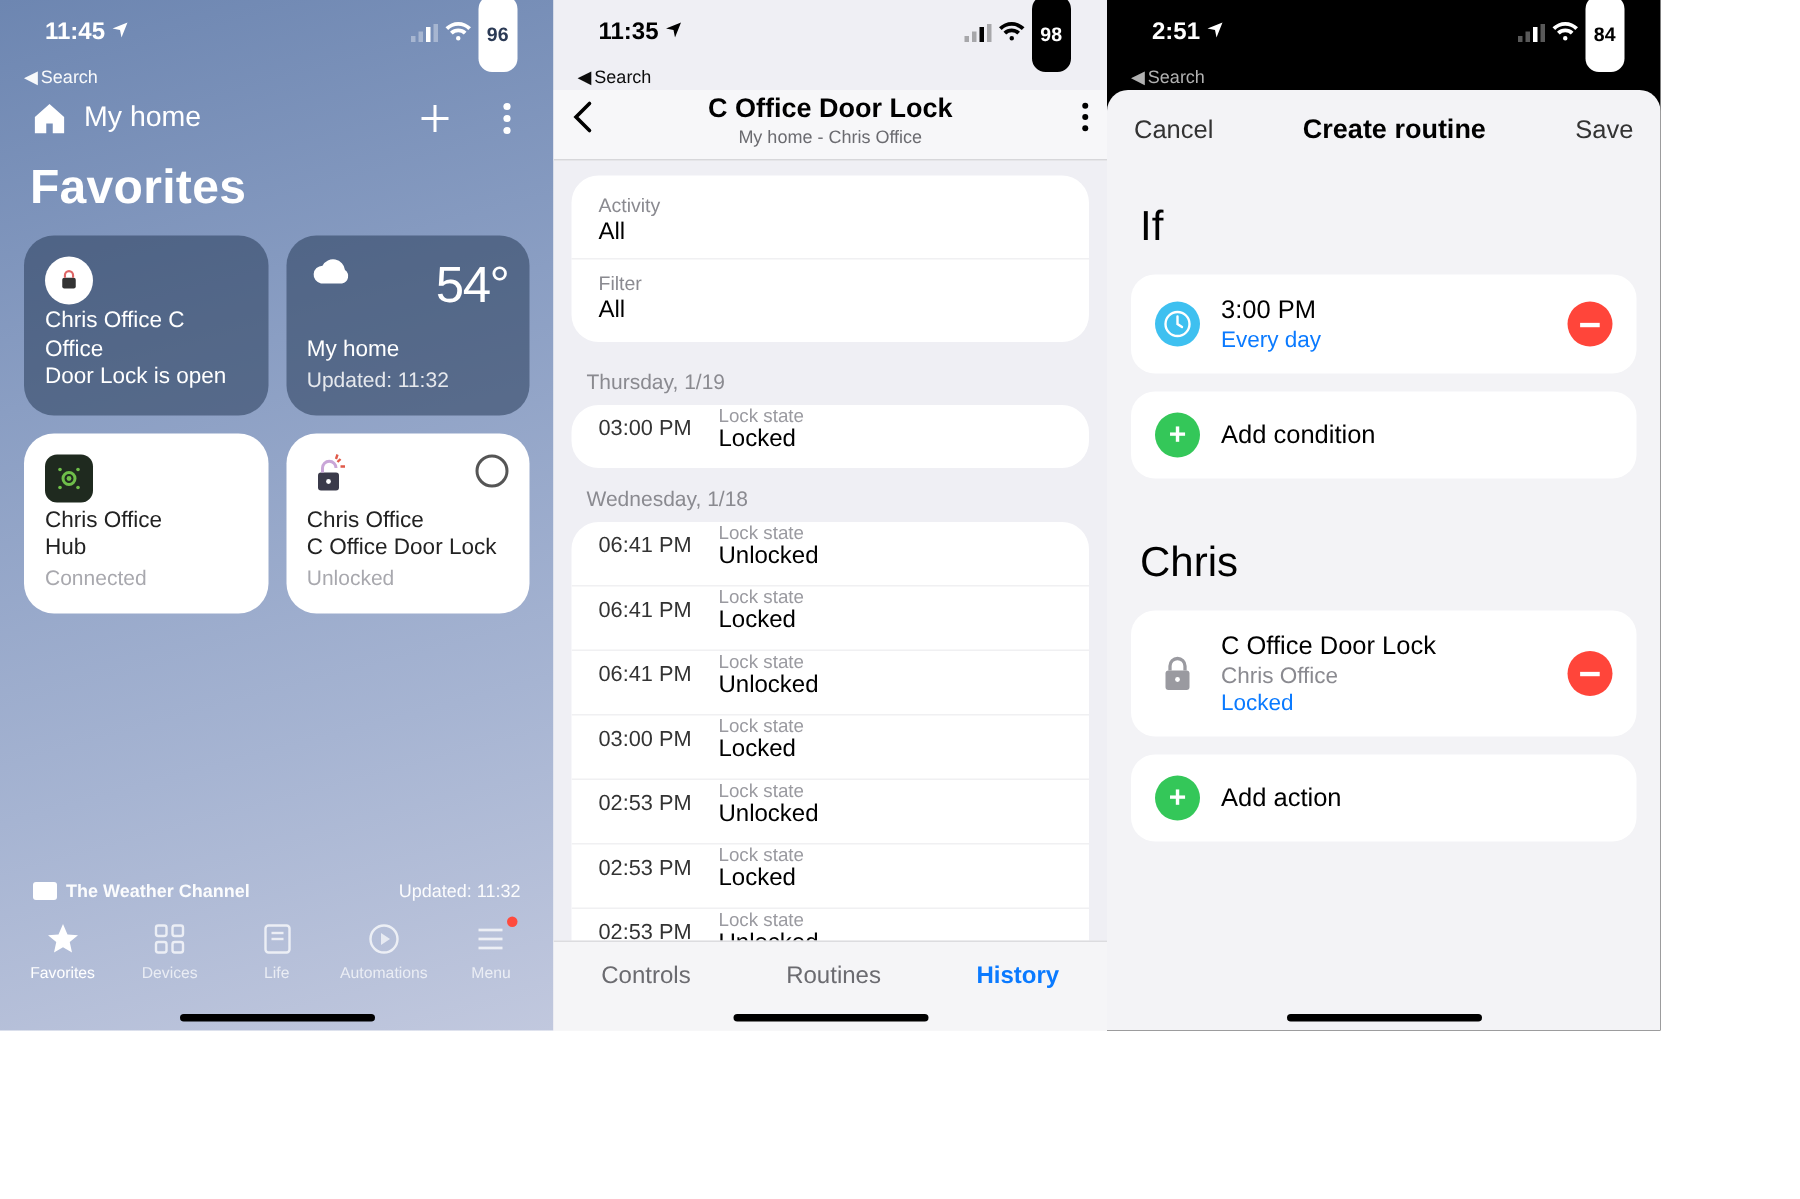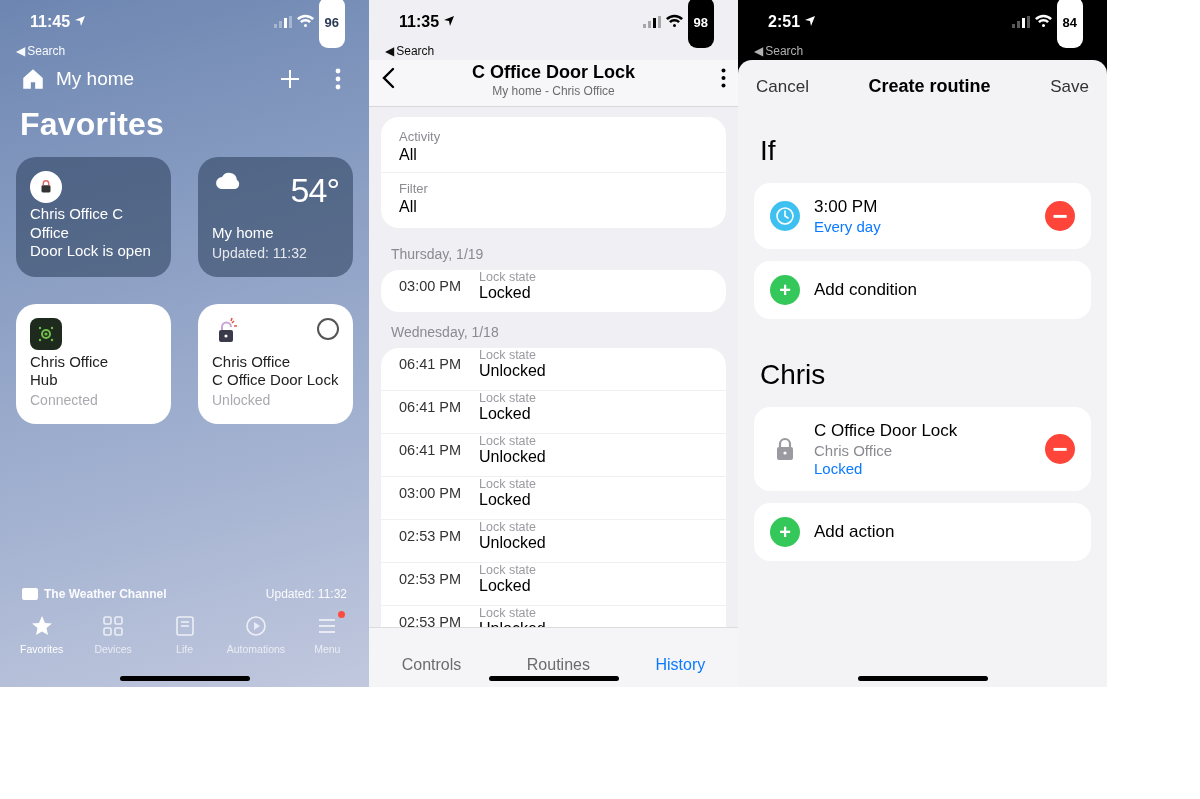--- a/index.html
+++ b/index.html
@@ -21,21 +21,21 @@
   #s1 .back-crumb { color:#fff; }
 
   .s1-header { display:flex; align-items:center; justify-content:space-between; padding:6px 18px 4px 20px; }
   .s1-home-left { display:flex; align-items:center; gap:10px; font-size:19px; font-weight:400; }
   .s1-home-left .home-ic { width:26px; height:26px; }
   .s1-header-right { display:flex; align-items:center; gap:22px; }
   .plus-ic, .kebab-ic { width:26px; height:26px; display:flex; align-items:center; justify-content:center; font-size:26px; }
 
   .s1-title { font-size:32px; font-weight:700; padding:10px 20px 14px 20px; letter-spacing:.2px; }
 
-  .s1-grid { display:grid; grid-template-columns:1fr 1fr; gap:27px; padding:0 16px; }
+  .s1-grid { display:grid; grid-template-columns:1fr 1fr; gap:12px; padding:0 16px; }
   .card { border-radius:20px; padding:14px 14px 16px 14px; min-height:120px; display:flex; flex-direction:column; justify-content:space-between; }
   .card.dark { background:rgba(40,60,90,.55); color:#fff; }
   .card.light { background:#fff; color:#222; }
   .card .topline { display:flex; align-items:flex-start; justify-content:space-between; }
   .card .ic-circle { width:32px; height:32px; border-radius:50%; background:#fff; display:flex; align-items:center; justify-content:center; }
   .card .ic-rect { width:32px; height:32px; border-radius:8px; display:flex; align-items:center; justify-content:center; }
   .card-text1 { font-size:15px; line-height:1.25; font-weight:500; }
   .card-text2 { font-size:14px; opacity:.85; margin-top:2px; }
   .weather-temp { font-size:34px; font-weight:300; letter-spacing:-1px; }
   .ring { width:22px; height:22px; border:2px solid #555; border-radius:50%; }
@@ -72,22 +72,22 @@
   .s2-filter-value { font-size:16px; margin-top:2px; }
 
   .s2-date { font-size:14px; color:#8a8a90; padding:12px 22px 8px 22px; }
   .s2-events { background:#fff; border-radius:18px; margin:0 12px; overflow:hidden; }
   .s2-event { display:flex; align-items:center; padding:0 12px 10px 18px; }
   .s2-event + .s2-event { border-top:1px solid #f0f0f2; }
   .s2-time { width:80px; font-size:14.5px; color:#333; }
   .s2-state-label { font-size:12.5px; color:#9a9aa0; }
   .s2-state-value { font-size:16px; }
 
-  .s2-tabs { position:absolute; bottom:0; left:0; right:0; height:60px; background:#f5f5f7; border-top:1px solid #dcdcdf; display:flex; align-items:flex-start; justify-content:space-around; padding-top:28px; font-size:16px; color:#6b6b70; }
-  .s2-tabs .active { color:#0a7aff; font-weight:400; }
+  .s2-tabs { position:absolute; bottom:0; left:0; right:0; height:60px; background:#f5f5f7; border-top:1px solid #dcdcdf; display:flex; align-items:flex-start; justify-content:space-around; padding-top:14px; font-size:16px; color:#6b6b70; }
+  .s2-tabs .active { color:#0a7aff; font-weight:700; }
   #s2 .home-indicator { background:#000; }
 
   
   #s3 { background:#000; }
   #s3 .status-bar { color:#fff; }
   #s3 .battery-badge { background:#fff; color:#000; }
   #s3 .back-crumb { color:#bbb; font-size:12px; }
 
   .s3-sheet { position:absolute; top:60px; left:0; right:0; bottom:0; background:#f3f3f6; border-radius:14px 14px 0 0; overflow:hidden; }
   .s3-nav { display:flex; align-items:center; justify-content:space-between; padding:16px 18px 10px 18px; font-size:17px; }

